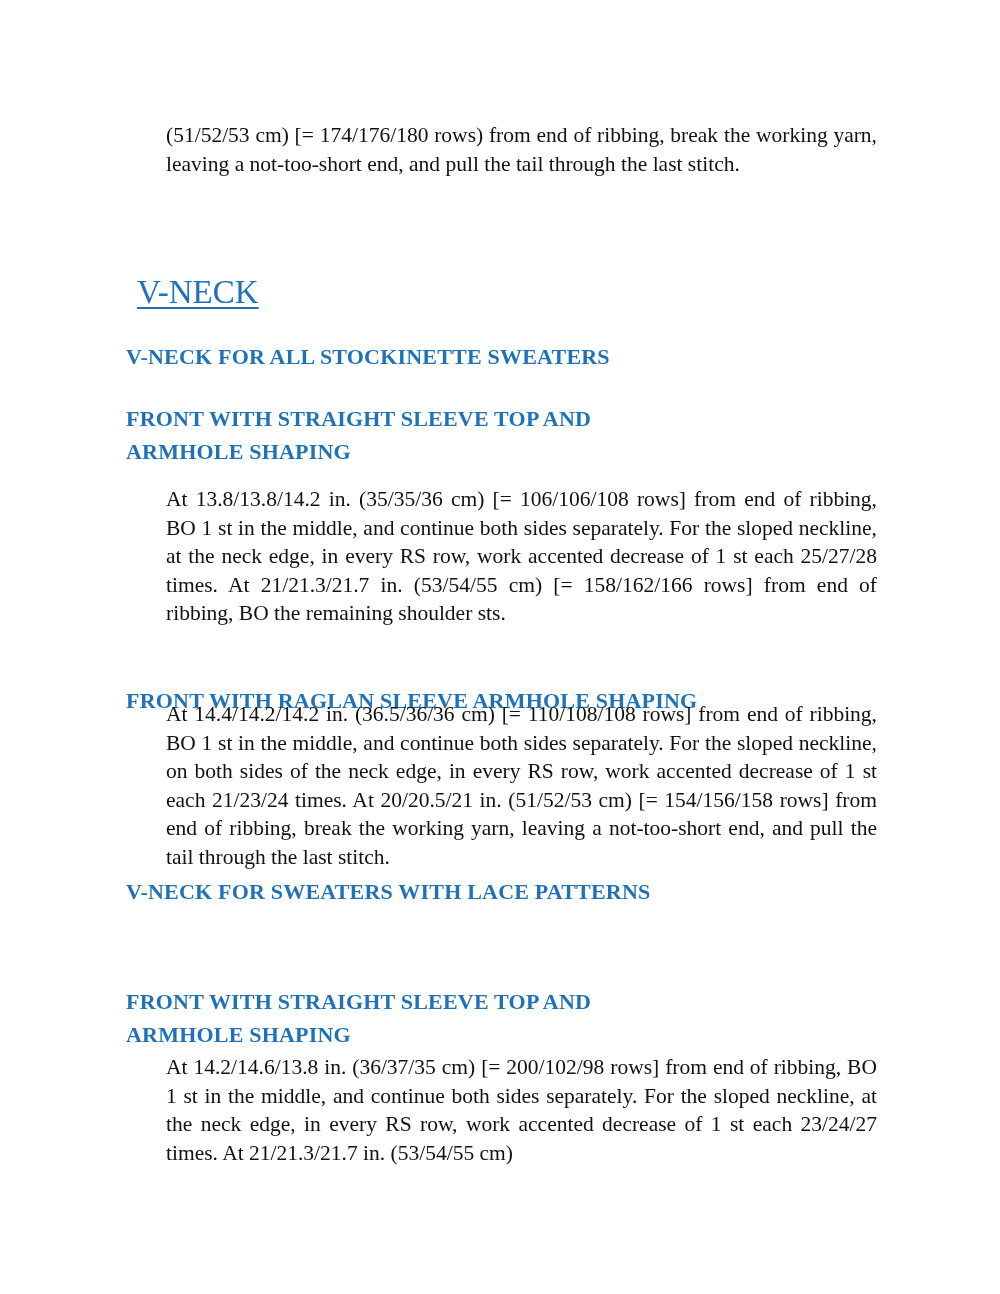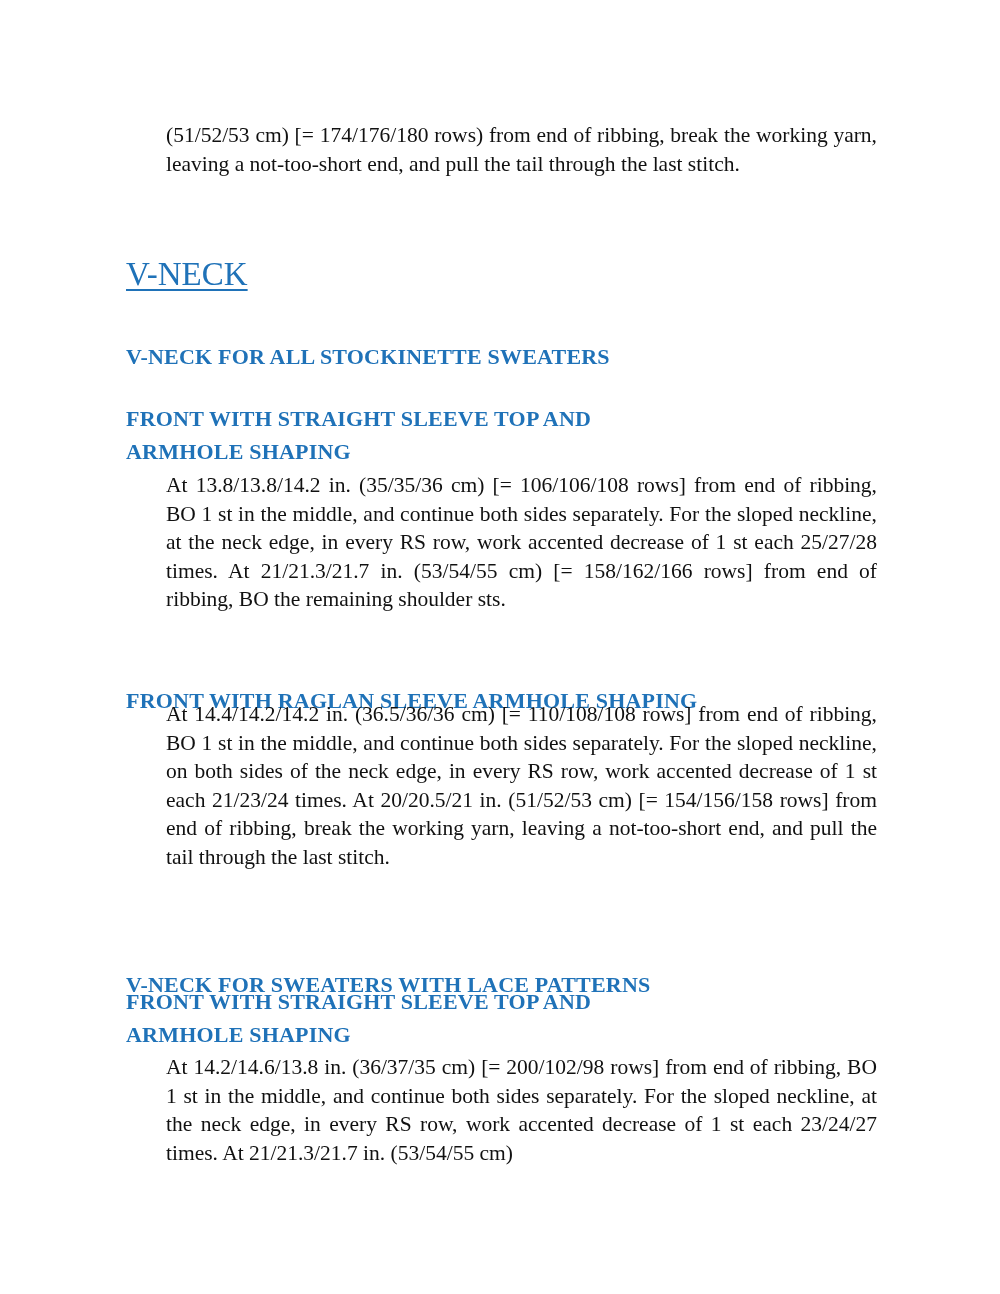--- a/index.html
+++ b/index.html
@@ -10,35 +10,35 @@
   .h1 { position: absolute; left: 126px; font-size: 33px; color: #1f72b8; text-decoration: underline;
         text-decoration-thickness: 2px; text-underline-offset: 4px; margin: 0; font-weight: normal; }
   .h2 { position: absolute; left: 126px; font-size: 22px; font-weight: bold; color: #1f72b8;
         line-height: 33px; margin: 0; letter-spacing: 0.2px; }
 </style>
 </head>
 <body>
 
 <p class="para" style="top:117px;">(51/52/53 cm) [= 174/176/180 rows) from end of ribbing, break the working yarn, leaving a not-too-short end, and pull the tail through the last stitch.</p>
 
-<h1 class="h1" style="top:256px;">V-NECK</h1>
+<h1 class="h1" style="top:274px;margin-left:11px;">V-NECK</h1>
 
 <h2 class="h2" style="top:340px;">V-NECK FOR ALL STOCKINETTE SWEATERS</h2>
 
 <h2 class="h2" style="top:402px;">
   <span>FRONT WITH STRAIGHT SLEEVE TOP AND</span><br>
   <span>ARMHOLE SHAPING</span>
 </h2>
 
-<p class="para" style="top:467px;">At 13.8/13.8/14.2 in. (35/35/36 cm) [= 106/106/108 rows] from end of ribbing, BO 1 st in the middle, and continue both sides separately. For the sloped neckline, at the neck edge, in every RS row, work accented decrease of 1 st each 25/27/28 times. At 21/21.3/21.7 in. (53/54/55 cm) [= 158/162/166 rows] from end of ribbing, BO the remaining shoulder sts.</p>
+<p class="para" style="top:481px;">At 13.8/13.8/14.2 in. (35/35/36 cm) [= 106/106/108 rows] from end of ribbing, BO 1 st in the middle, and continue both sides separately. For the sloped neckline, at the neck edge, in every RS row, work accented decrease of 1 st each 25/27/28 times. At 21/21.3/21.7 in. (53/54/55 cm) [= 158/162/166 rows] from end of ribbing, BO the remaining shoulder sts.</p>
 
 <h2 class="h2" style="top:684px;">FRONT WITH RAGLAN SLEEVE ARMHOLE SHAPING</h2>
 
 <p class="para" style="top:696px;">At 14.4/14.2/14.2 in. (36.5/36/36 cm) [= 110/108/108 rows] from end of ribbing, BO 1 st in the middle, and continue both sides separately. For the sloped neckline, on both sides of the neck edge, in every RS row, work accented decrease of 1 st each 21/23/24 times. At 20/20.5/21 in. (51/52/53 cm) [= 154/156/158 rows] from end of ribbing, break the working yarn, leaving a not-too-short end, and pull the tail through the last stitch.</p>
 
-<h2 class="h2" style="top:968px;">V-NECK FOR SWEATERS WITH LACE PATTERNS</h2>
+<h2 class="h2" style="top:875px;">V-NECK FOR SWEATERS WITH LACE PATTERNS</h2>
 
 <h2 class="h2" style="top:985px;">
   <span>FRONT WITH STRAIGHT SLEEVE TOP AND</span><br>
   <span>ARMHOLE SHAPING</span>
 </h2>
 
 <p class="para" style="top:1049px;">At 14.2/14.6/13.8 in. (36/37/35 cm) [= 200/102/98 rows] from end of ribbing, BO 1 st in the middle, and continue both sides separately. For the sloped neckline, at the neck edge, in every RS row, work accented decrease of 1 st each 23/24/27 times. At 21/21.3/21.7 in. (53/54/55 cm)</p>
 
 </body></html>

